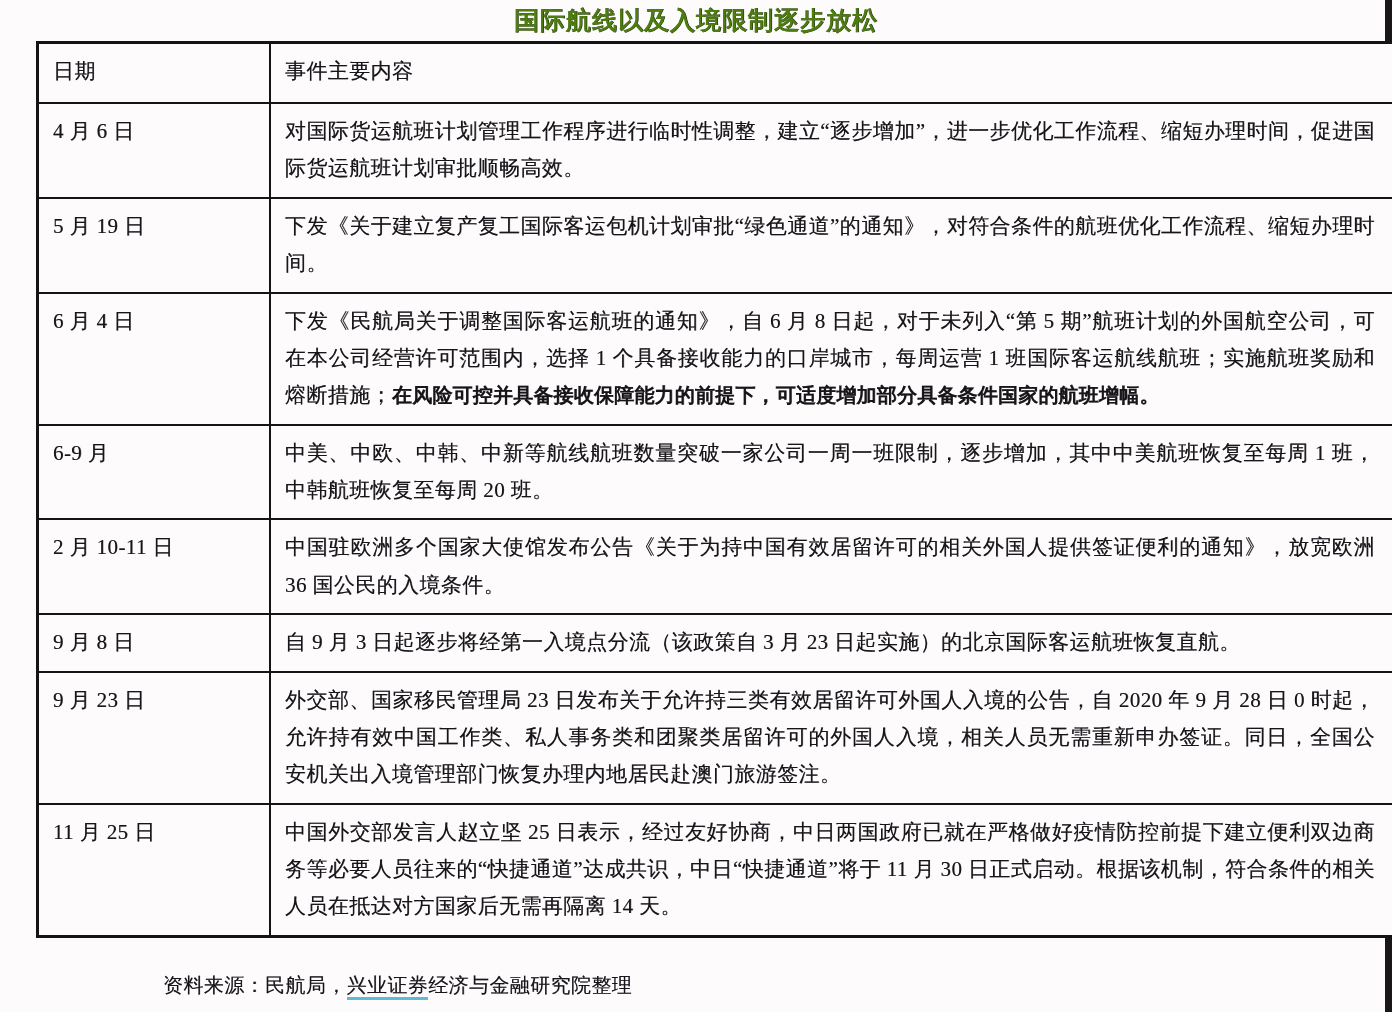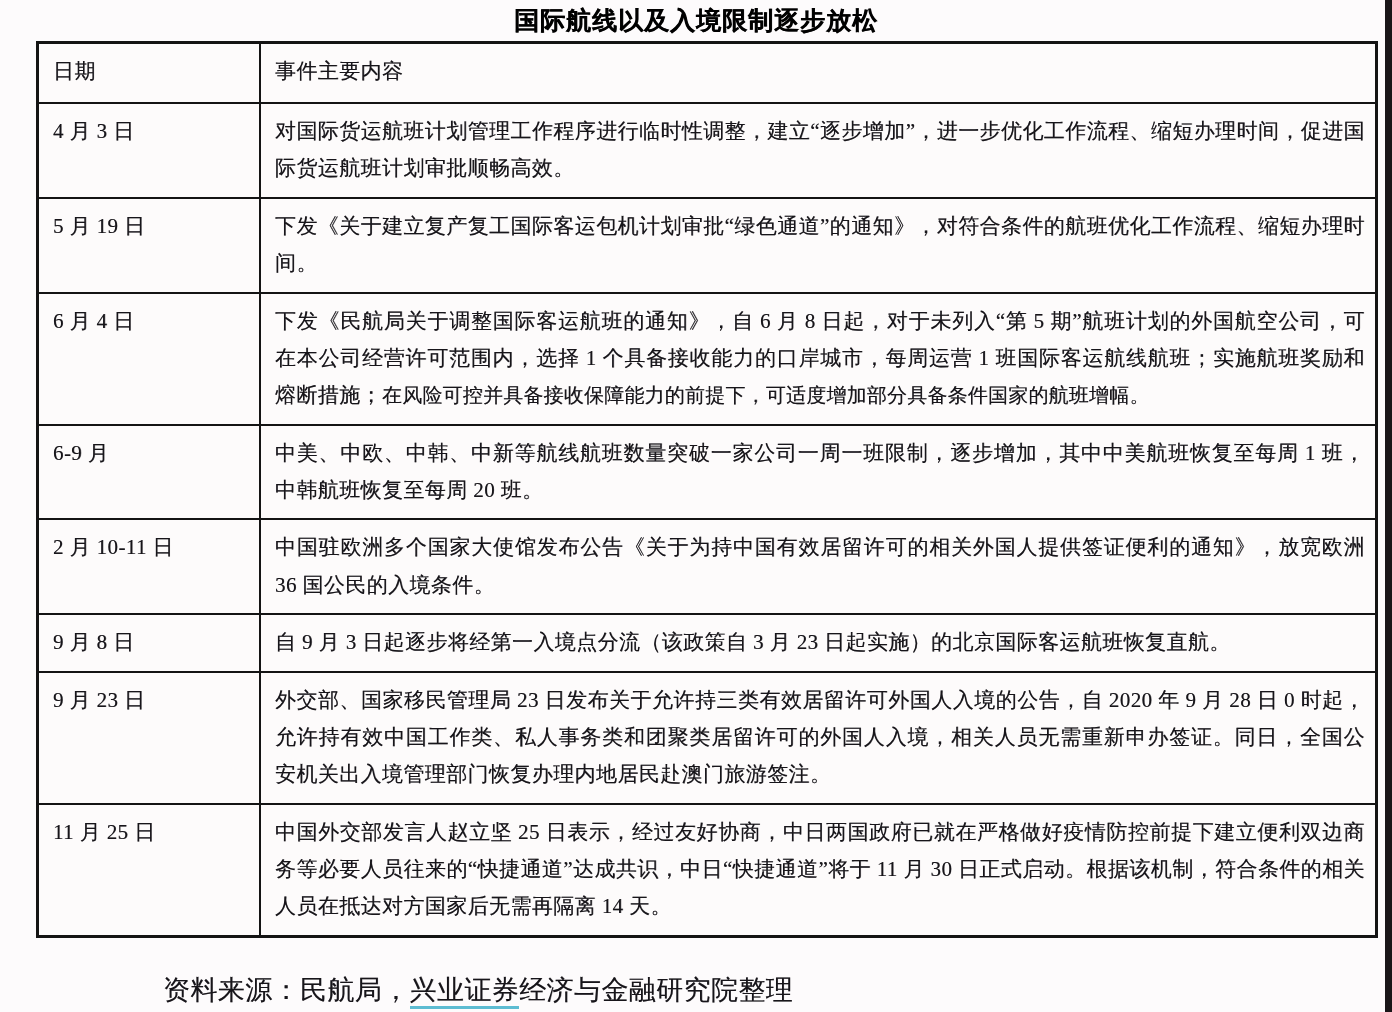--- a/index.html
+++ b/index.html
@@ -26,21 +26,21 @@
   .page-title {
     position: absolute;
     top: 4px;
     left: 0;
     width: 1392px;
     text-align: center;
     font-family: "DejaVu Sans", sans-serif;
     font-weight: bold;
     font-size: 25px;
     letter-spacing: 1px;
-    color: #000000;
+    color: #4d7c0f;
     text-shadow: 0.4px 0 0 #141414;
   }
   .table-wrap {
     position: absolute;
     left: 36px;
     top: 41px;
     width: 1304px;
   }
   table.events {
     border-collapse: collapse;
@@ -50,21 +50,21 @@
   }
   table.events,
   table.events td {
     border: 2px solid #141414;
   }
   table.events {
     border-width: 3px;
   }
   table.events td {
     vertical-align: top;
-    padding: 9px 10px 9px 14px;
+    padding: 9px 20px 9px 14px;
     font-size: 21px;
     line-height: 1.78;
     color: #17151a;
     letter-spacing: 0.4px;
     text-shadow: 0.35px 0 0 rgba(23,21,26,0.55);
   }
   td.col-date {
     width: 196px;
   }
   td.col-body {
@@ -72,30 +72,30 @@
     text-align: justify;
     text-justify: inter-character;
     margin-top: 36px;
   }
   .row-header td {
     height: 40px;
     padding-top: 8px;
     padding-bottom: 8px;
   }
   b.emph {
-    font-weight: normal;
+    font-weight: bold;
     font-family: "DejaVu Sans", sans-serif;
     font-size: 20px;
     letter-spacing: 0.2px;
   }
   .source-line {
     position: absolute;
     left: 163px;
     top: 972px;
-    font-size: 27px;
+    font-size: 20px;
     color: #17151a;
     letter-spacing: 0.4px;
     text-shadow: 0.3px 0 0 rgba(23,21,26,0.5);
   }
   .source-link {
     border-bottom: 3px solid #5dbcd2;
     padding-bottom: 1px;
   }
 </style>
 </head>
@@ -108,21 +108,21 @@
 <div class="table-wrap">
   <table class="events">
     <tbody>
       <tr class="row-header">
         <td class="col-date">日期</td>
         <td class="col-body">事件主要内容</td>
       </tr>
 
 
       <tr>
-        <td class="col-date">4 月 3 日</td>
+        <td class="col-date">4 月 6 日</td>
         <td class="col-body">对国际货运航班计划管理工作程序进行临时性调整，建立“逐步增加”，进一步优化工作流程、缩短办理时间，促进国际货运航班计划审批顺畅高效。</td>
       </tr>
 
       <tr>
         <td class="col-date">5 月 19 日</td>
         <td class="col-body">下发《关于建立复产复工国际客运包机计划审批“绿色通道”的通知》，对符合条件的航班优化工作流程、缩短办理时间。</td>
       </tr>
 
       <tr>
         <td class="col-date">6 月 4 日</td>

